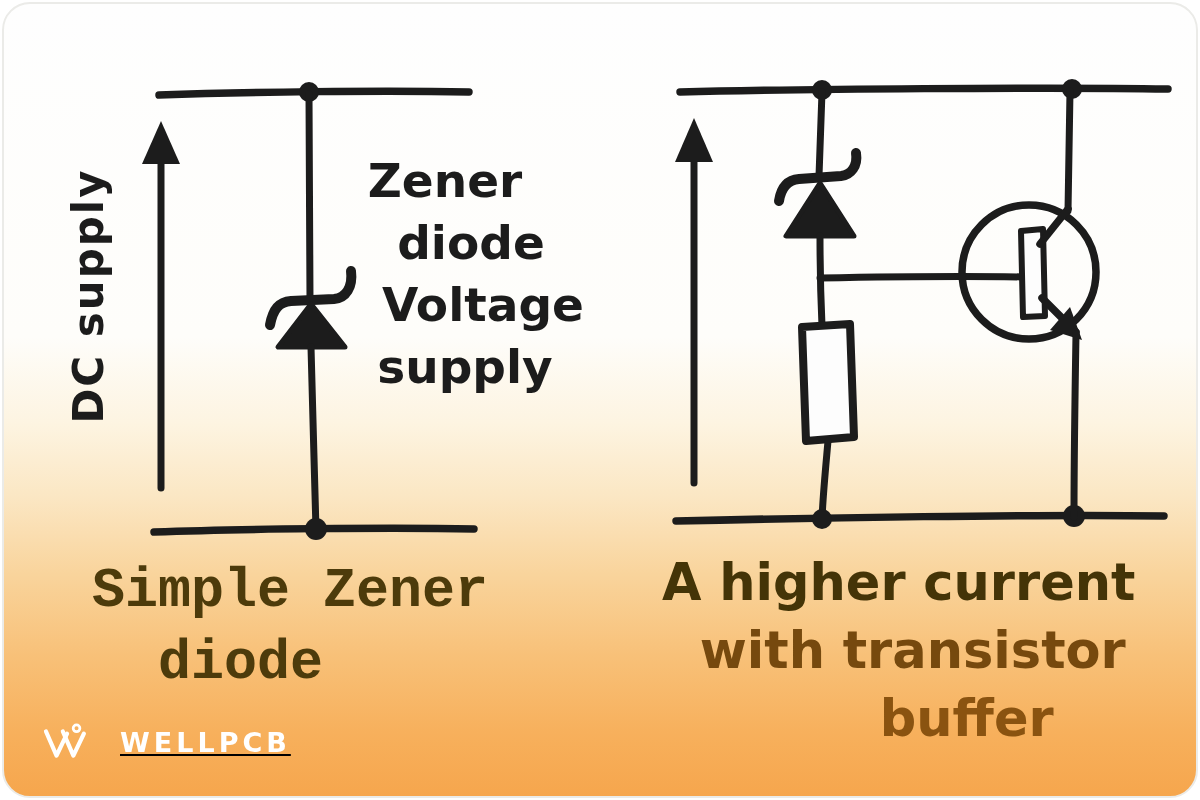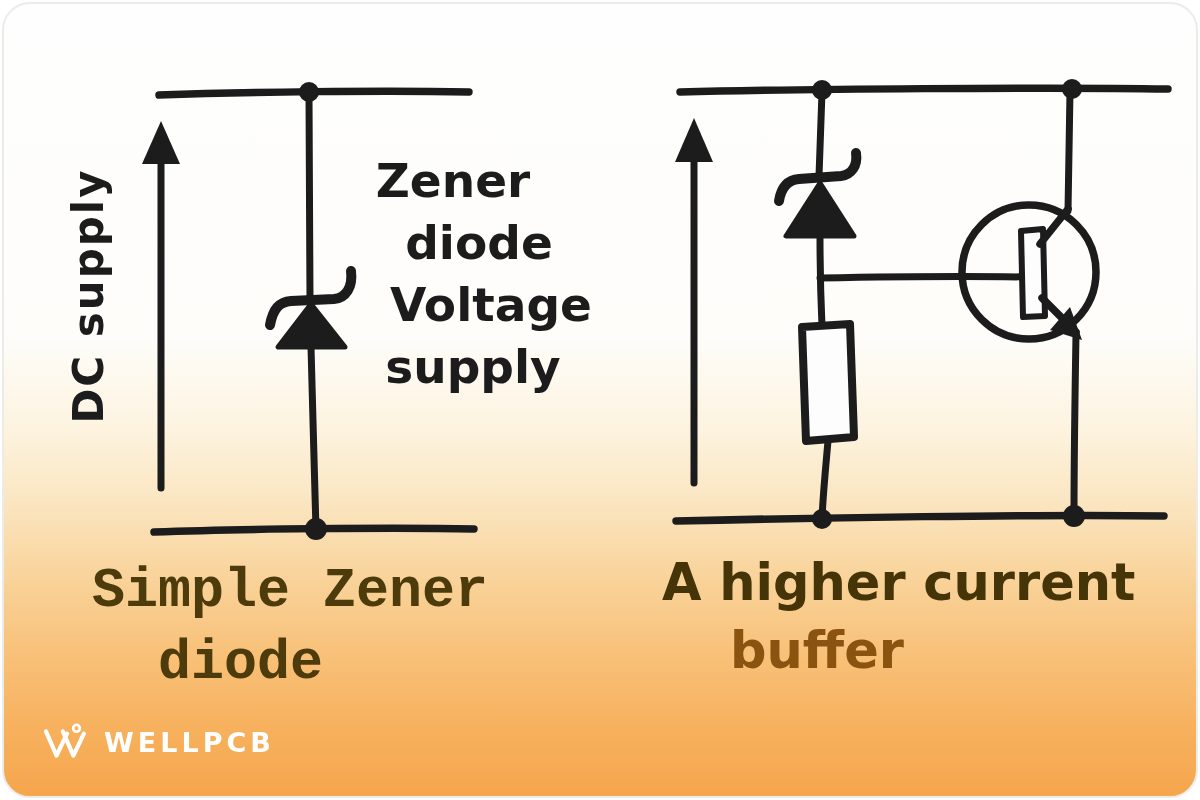--- a/index.html
+++ b/index.html
@@ -12,33 +12,33 @@
       #f9d49c 72%, #f8c179 82%, #f7b05c 92%, #f6a64d 100%);
     overflow:hidden;
   }
   .sketch{position:absolute;left:0;top:0;width:1200px;height:800px;}
   .hand{font-weight:700;color:#1c1c1c;}
   .supply-label{
     position:absolute;left:-85px;top:260px;width:340px;height:64px;
     transform:rotate(-90deg);text-align:center;
     font-size:42px;letter-spacing:2px;line-height:64px;
   }
-  .zener-label{position:absolute;left:338px;top:146px;width:290px;font-size:47px;line-height:62px;text-align:center;}
+  .zener-label{position:absolute;left:330px;top:146px;width:290px;font-size:47px;line-height:62px;text-align:center;}
   .zener-label .l0{transform:translateX(-34px);}
   .zener-label .l1{transform:translateX(-8px);}
   .zener-label .l2{transform:translateX(4px);}
   .zener-label .l3{transform:translateX(-14px);}
   .caption{font-weight:700;}
   .caption-left{position:absolute;left:88px;top:552px;font-size:55px;line-height:72px;color:#4d3b0b;font-family:Liberation Mono, monospace;}
   .caption-left .l1{transform:translateX(66px);}
-  .caption-right{position:absolute;left:658px;top:545px;font-size:51px;line-height:68px;}
+  .caption-right{position:absolute;left:658px;top:545px;font-size:51px;line-height:68px;text-align:center;}
   .caption-right .l0{color:#443407;}
   .caption-right .l1{color:#76490e;transform:translateX(14px);}
   .caption-right .l2{color:#8a5310;transform:translateX(68px);}
-  .logo{position:absolute;left:36px;top:718px;display:flex;align-items:center;gap:12px;}
+  .logo{position:absolute;left:36px;top:718px;display:flex;align-items:center;gap:28px;text-decoration:underline;}
   .logo-text{color:#ffffff;font-size:27px;font-weight:800;letter-spacing:4px;}
 </style>
 </head>
 <body>
 
 <div class="card">
 
   <svg class="sketch" viewBox="0 0 1200 800" stroke="#1c1c1c" fill="none" stroke-linecap="round" stroke-linejoin="round">
 
     <g>
@@ -99,20 +99,21 @@
     <div class="l3">supply</div>
   </div>
 
   <div class="caption caption-left">
     <div class="l0">Simple Zener</div>
     <div class="l1">diode</div>
   </div>
 
   <div class="caption caption-right">
     <div class="l0">A higher current</div>
+    <div class="l1">with transistor</div>
     <div class="l2">buffer</div>
   </div>
 
   <div class="logo">
     <svg width="52" height="40" viewBox="0 0 48 38" stroke="#ffffff" fill="none" stroke-width="4" stroke-linecap="round" stroke-linejoin="round">
       <path d="M5,9 L15,32 L25,11"></path>
       <path d="M21,9 L31,32 L41,11"></path>
       <circle cx="34" cy="6" r="3.2" stroke-width="2.6"></circle>
     </svg>
     <span class="logo-text">WELLPCB</span>

